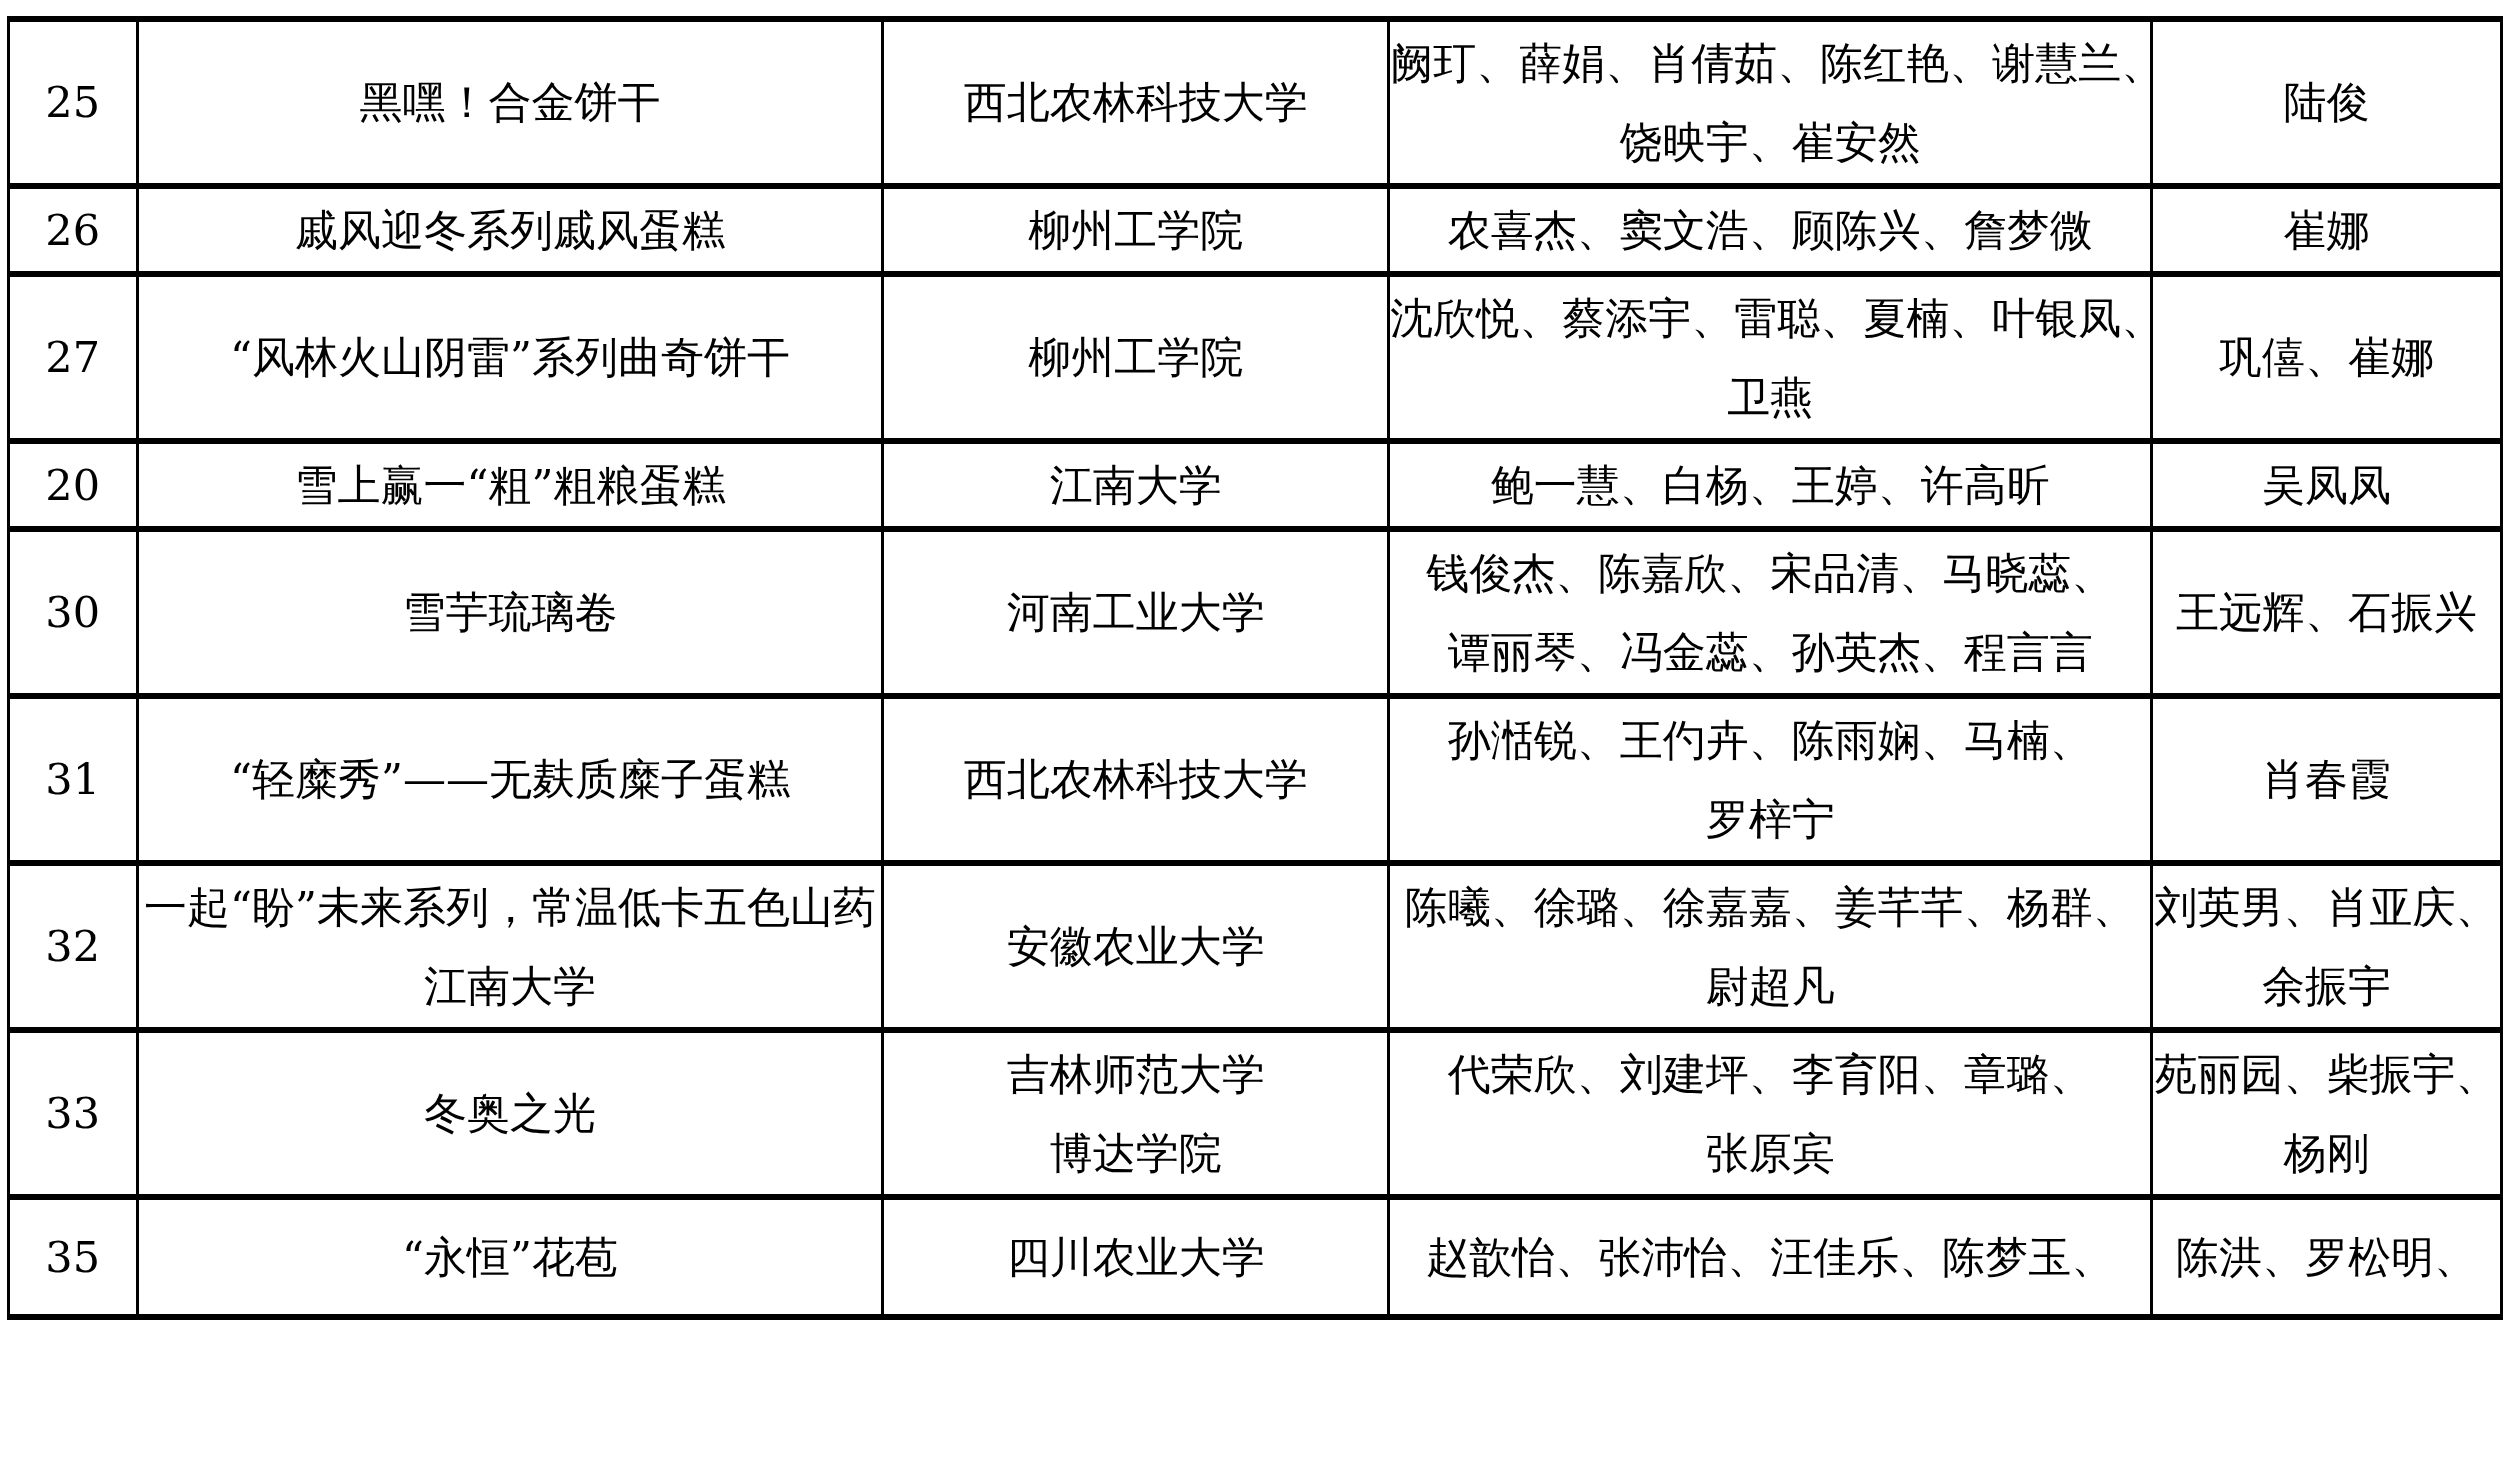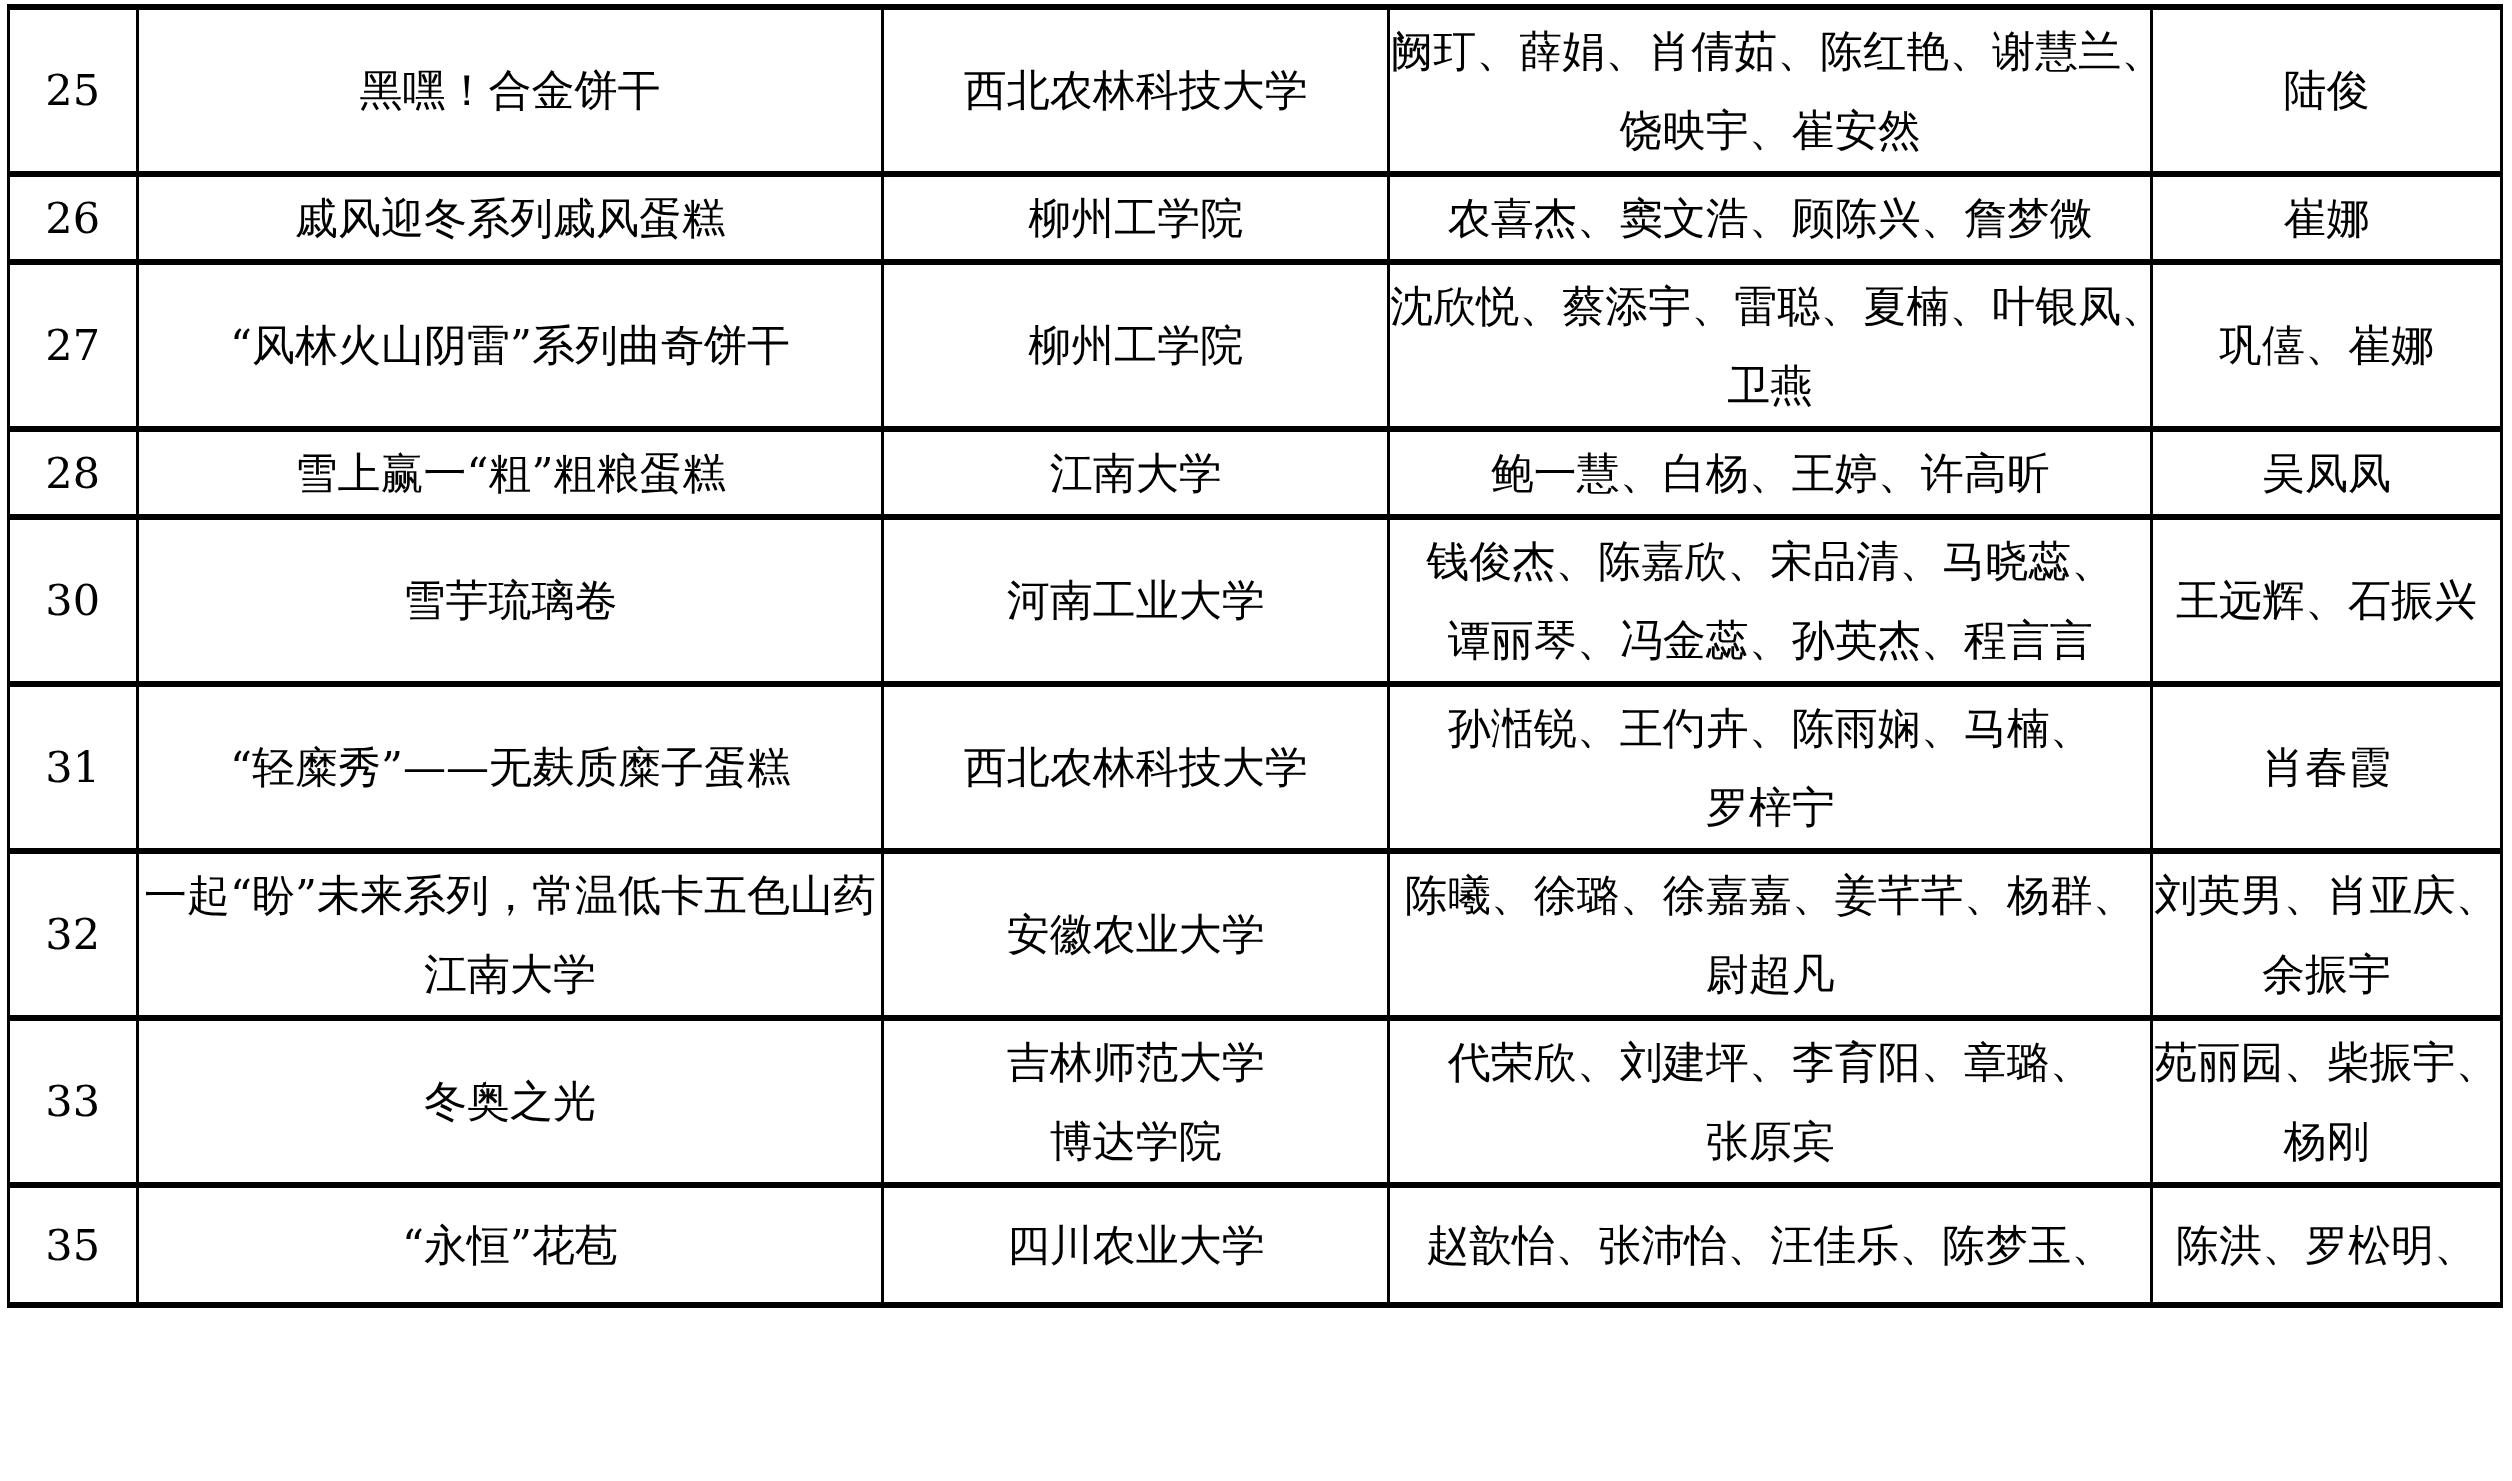--- a/index.html
+++ b/index.html
@@ -12,21 +12,21 @@
     width: 2512px;
     height: 1481px;
     background: #ffffff;
     overflow: hidden;
     color: #000000;
     font-family: "DejaVu Serif", "Liberation Serif", serif;
   }
   table.awards-table {
     position: absolute;
     left: 6.9px;
-    top: 4px;
+    top: 16px;
     width: 2496px;
     border-collapse: collapse;
     table-layout: fixed;
   }
   td {
     border: 3.4px solid #000000;
     border-top-width: 6px;
     border-bottom-width: 6px;
     padding: 0;
     text-align: center;
@@ -109,21 +109,21 @@
     <td>
             <div class="line">沈欣悦、蔡添宇、雷聪、夏楠、叶银凤、</div>
             <div class="line">卫燕</div>
           </td>
     <td>
             <div class="line">巩僖、崔娜</div>
           </td>
   </tr>
         <tr class="single">
     <td>
-            <div class="line">28</div>
+            <div class="line">20</div>
           </td>
     <td>
             <div class="line">雪上赢一“粗”粗粮蛋糕</div>
           </td>
     <td>
             <div class="line">江南大学</div>
           </td>
     <td>
             <div class="line">鲍一慧、白杨、王婷、许高昕</div>
           </td>

